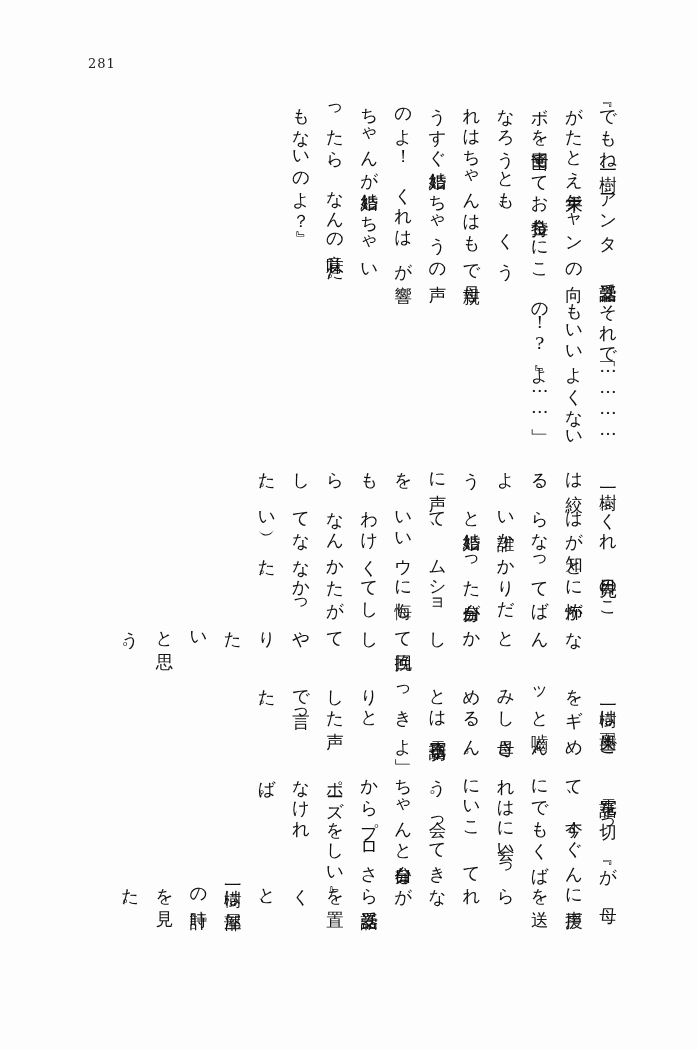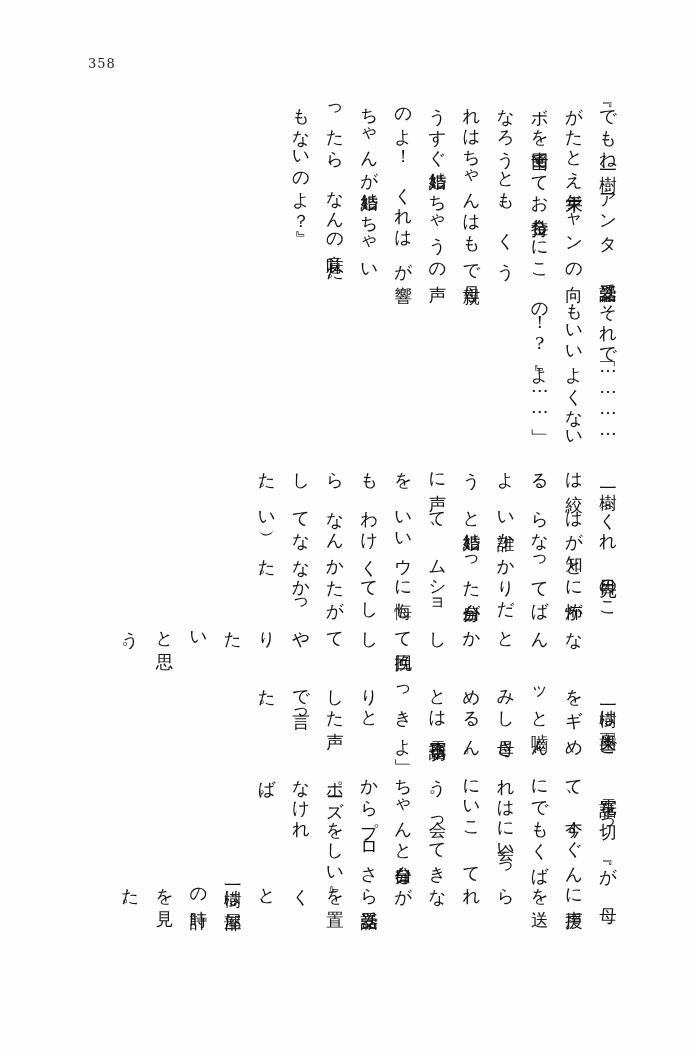--- a/index.html
+++ b/index.html
@@ -55,21 +55,21 @@
   }
   .para.indent {
     padding-top: 19px;
   }
 </style>
 </head>
 <body>
 
 <div class="page">
 
-  <div class="page-number">358</div>
+  <div class="page-number">281</div>
 
   <div class="body-text">
     <p class="para">『でもね一樹、アンタがたとえ年末ジャンボを十回当ててお金持ちになろうとも、くれはちゃんはもうすぐ結婚しちゃうのよ！　くれはちゃんが結婚しちゃったら、なんの意味もないのよ？』</p>
     <p class="para">　受話器の向こうで母親の声が響いた。</p>
     <p class="para">『それでもいいの!?』</p>
     <p class="para">「…………よくないよ……」</p>
     <p class="para indent">　一樹は絞るように声をもらした。</p>
     <p class="para">（くれはが知らない誰かと結婚して、いいわけなんてない）</p>
     <p class="para">　目先のことに怖がってばかりだった自分がムショウに悔しくてしかたがなかった。</p>
     <p class="para">　なんとかして挽回してやりたいと思う。</p>

